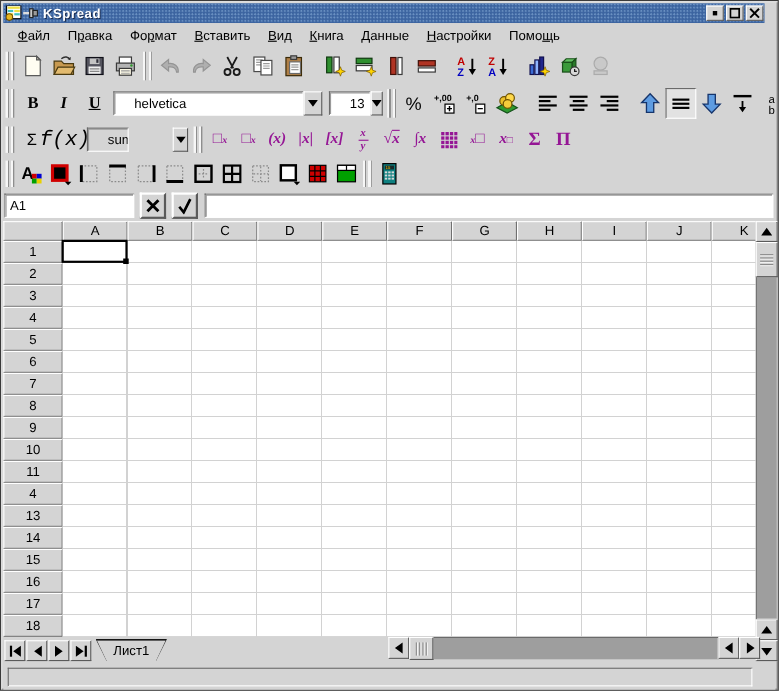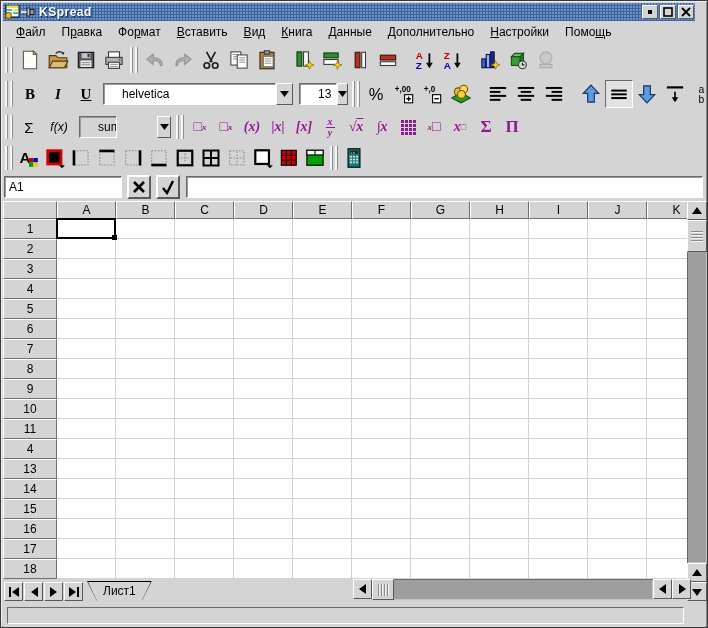--- a/index.html
+++ b/index.html
@@ -36,21 +36,21 @@
   #toolbar-borders  { top:142px; height:30px; }
   .grip { width:8px; height:78%; margin:0 3px 0 2px; flex:none;
     background:linear-gradient(to right, #f6f6f6 0 2px, #8e8e8e 2px 3px, #d4d4d4 3px 5px, #f6f6f6 5px 7px, #8e8e8e 7px 8px); }
   .tgap { width:9px; flex:none; }
   .tbtn { width:28px; height:28px; flex:none; display:flex; align-items:center; justify-content:center;
     border:1px solid transparent; }
   .tbtn.small { width:26px; height:26px; }
   .tbtn.pressed { border-color:#6a6a6a #ffffff #ffffff #6a6a6a; background:#e2e2e2; }
   .tbtn.disabled { filter:grayscale(1); opacity:.45; }
   .txtbtn { font-family:"Liberation Serif", serif; font-size:15px; font-weight:bold; }
-  .fx-label { font-family:Liberation Sans, sans-serif; font-style:italic; font-size:12px; }
+  .fx-label { font-family:Liberation Mono, monospace; font-style:italic; font-size:19px; }
   .sigma-label { font-size:15px; }
   .mtpl { color:#951695; font-family:"Liberation Serif", serif; font-style:italic; font-size:14px;
     font-weight:bold; display:flex; align-items:center; justify-content:center; }
   .mtpl sup { font-size:9px; } .mtpl sub { font-size:9px; }
   .frac { display:inline-flex; flex-direction:column; align-items:center; font-size:10px; line-height:1; }
   .frac .top { border-bottom:1px solid #951695; padding:0 2px; }
 
   
   .combo { height:22px; display:flex; flex:none; align-items:stretch; margin:0 3px; }
   .combo .field { background:#fff; border:1px solid; border-color:#6a6a6a #ffffff #ffffff #6a6a6a;
@@ -167,21 +167,20 @@
   </div>
 
   <div class="menubar" id="menubar">
       <span class="menu-item"><u>Ф</u>айл</span>
       <span class="menu-item">П<u>р</u>авка</span>
       <span class="menu-item">Фо<u>р</u>мат</span>
       <span class="menu-item"><u>В</u>ставить</span>
       <span class="menu-item"><u>В</u>ид</span>
       <span class="menu-item"><u>К</u>нига</span>
       <span class="menu-item"><u>Д</u>анные</span>
-      <span class="menu-item">Дополнительно</span>
       <span class="menu-item"><u>Н</u>астройки</span>
       <span class="menu-item">Помо<u>щ</u>ь</span>
     </div>
 
   <div class="toolbar" id="toolbar-standard">
       <div class="grip"></div>
       <div class="tbtn">
         <span>
           <svg width="22" height="22" viewBox="0 0 20 20">
             <path d="M4 2h9l3 3v13H4z" fill="#fffdf2" stroke="#5a5a5a"></path>

